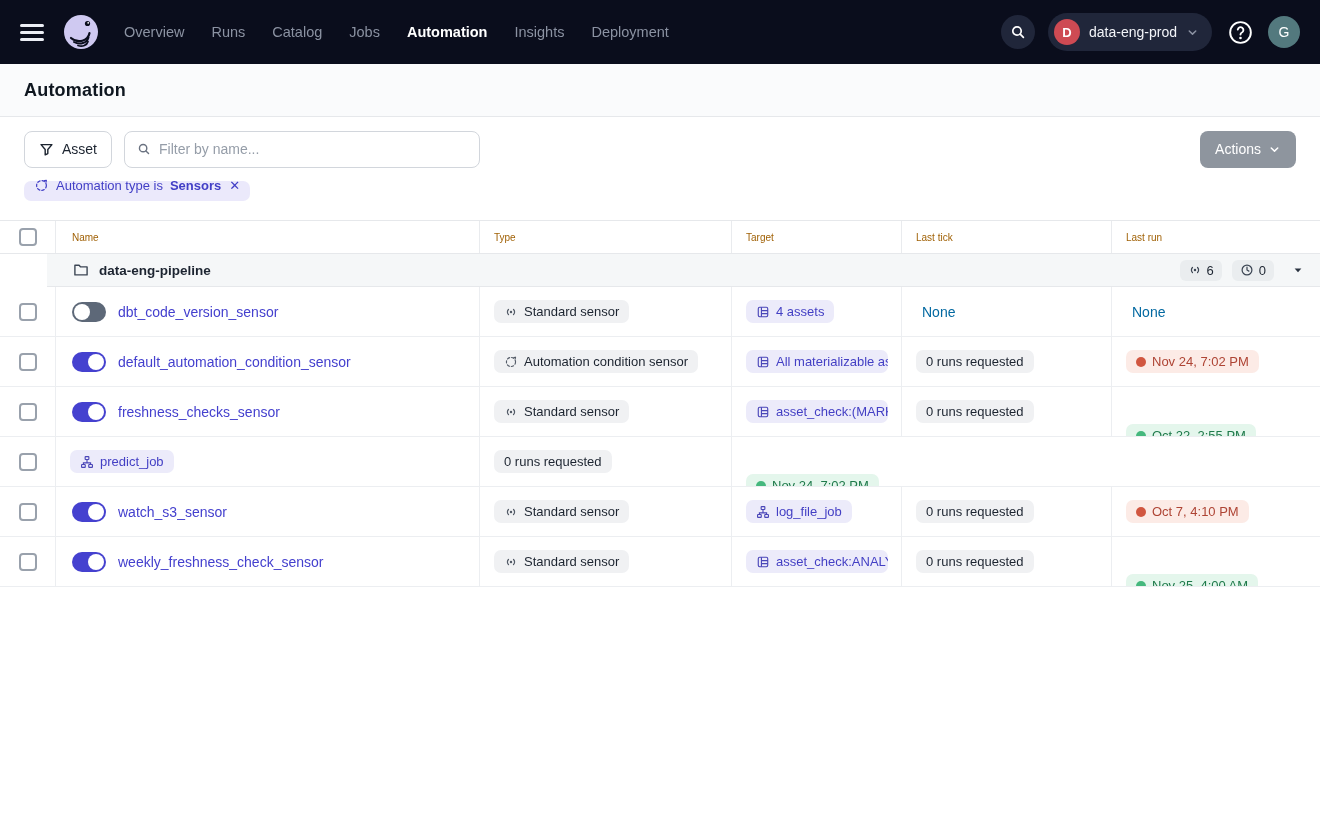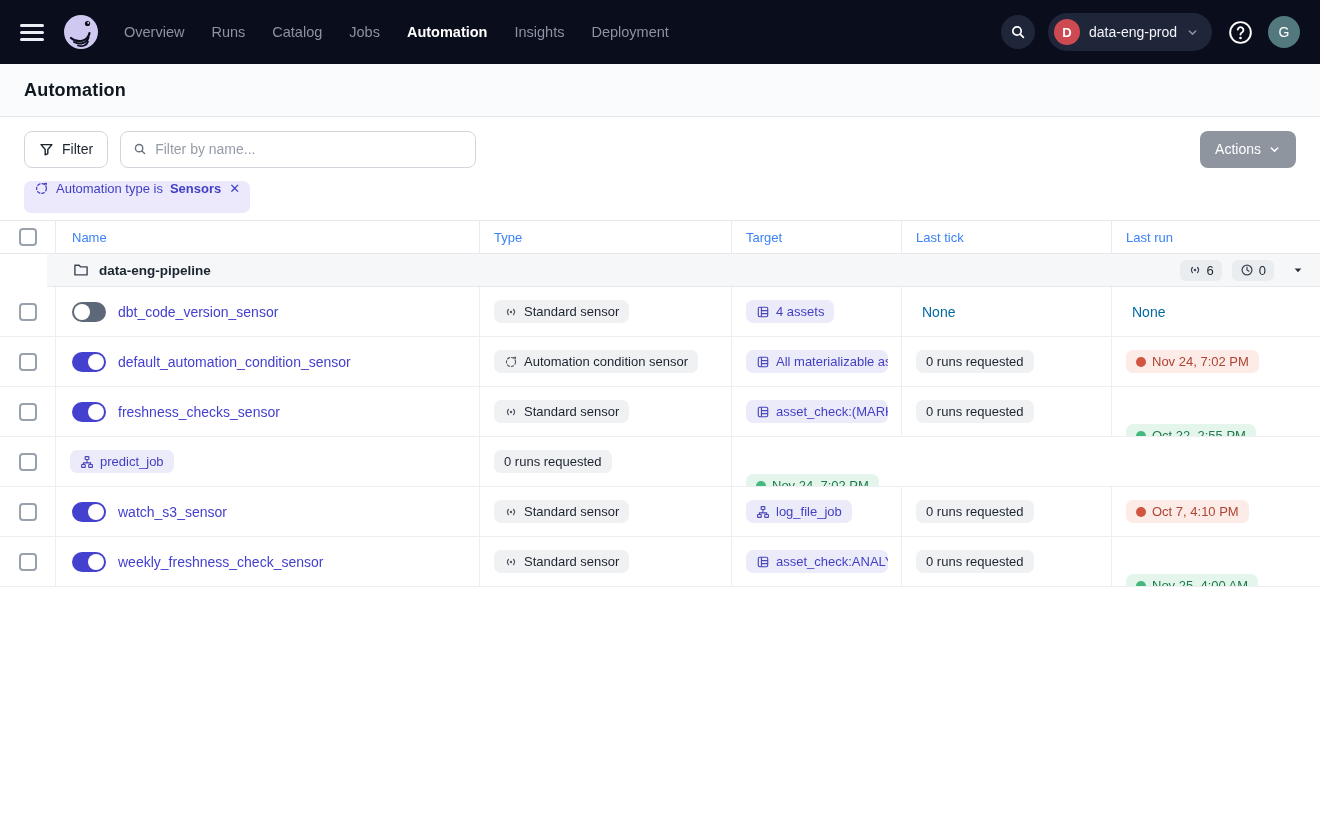--- a/index.html
+++ b/index.html
@@ -39,29 +39,29 @@
   .search-box { display:flex; align-items:center; gap:8px; width:356px; height:37px;
     border:1px solid #d2d6dc; border-radius:8px; padding:0 12px; color:#8d96a2; }
   .search-box input { border:none; outline:none; flex:1; font-size:14px; color:#b91c1c;
     font-family:inherit; background:transparent; }
   .search-box input::placeholder { color:#959da8; }
   .actions-btn { margin-left:auto; display:inline-flex; align-items:center; gap:7px; height:37px;
     padding:0 15px; border:none; border-radius:8px; background:#8e959e; color:#fff; font-size:14px; cursor:pointer; }
 
   
   .tag-row { height:40px; display:flex; align-items:flex-start; padding:0 24px; border-bottom:1px solid #e6e8eb; }
-  .filter-tag { display:inline-flex; align-items:flex-start; gap:7px; height:32px; padding:0 10px;
+  .filter-tag { display:inline-flex; align-items:flex-end; gap:7px; height:20px; padding:8px 10px;
     background:#ebe9fb; border-radius:7px; color:#423fc6; font-size:13px; cursor:pointer; }
   .filter-tag .val { font-weight:700; }
   .tag-close { font-weight:700; cursor:pointer; font-size:13px; margin-left:1px; }
 
   
   .grid-row { display:grid; grid-template-columns:56px 424px 252px 170px 210px 208px; align-items:center; }
   .thead { height:33px; border-bottom:1px solid #e6e8eb; }
-  .thead .cell { font-size:13px; color:#3b82f6; padding-left:14px; height:100%; display:flex; align-items:center; border-right:1px solid #e9ebee; }
+  .thead .cell { font-size:10px; color:#a16207; padding-left:14px; height:100%; display:flex; align-items:center; border-right:1px solid #e9ebee; }
   .thead .cell:last-child { border-right:none; }
   .thead .cb-cell { border-right:1px solid #e9ebee; }
   .cb-cell { display:flex; align-items:center; justify-content:center; height:100%; }
   .checkbox { width:18px; height:18px; border:2px solid #99a1ac; border-radius:4px; background:#fff; cursor:pointer; }
 
   .group-row { height:33px; background:#f5f7f8; border-bottom:1px solid #e6e8eb;
     display:flex; align-items:center; padding:0 16px 0 26px; gap:10px; cursor:pointer;margin-left:47px; }
   .group-row .gname { font-size:13.5px; font-weight:700; color:#1c2430; }
   .group-row .spacer { flex:1; }
   .badge { display:inline-flex; align-items:center; gap:5px; background:#eaedef; border-radius:6px;
@@ -158,21 +158,21 @@
   <h1 class="page-title">Automation</h1>
 </div>
 
 <div class="toolbar">
   <button class="btn">
     <span class="icn">
       <svg viewBox="0 0 16 16" width="15" height="15" fill="none" stroke="#1c2430" stroke-width="1.5" stroke-linejoin="round">
           <path d="M2.2 2.8h11.6L9.4 8v4.3l-2.8 1.4V8z"></path>
         </svg>
     </span>
-    <span>Filter</span>
+    <span>Asset</span>
   </button>
   <div class="search-box">
     <span class="icn">
       <svg viewBox="0 0 16 16" width="14" height="14" fill="none" stroke="#6a7280" stroke-width="1.6" stroke-linecap="round">
           <circle cx="7" cy="7" r="4.2"></circle>
           <path d="M10.2 10.2l3 3"></path>
         </svg>
     </span>
     <input type="text" placeholder="Filter by name..." style="">
   </div>

